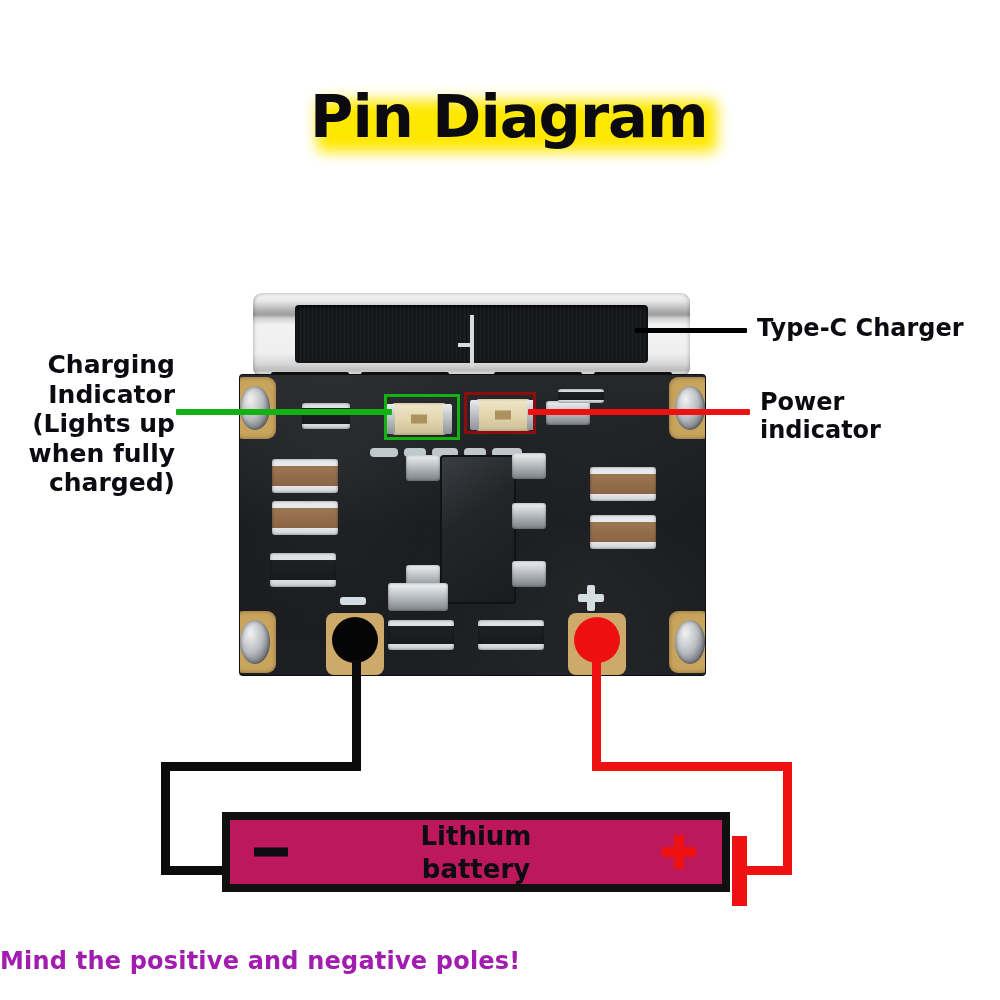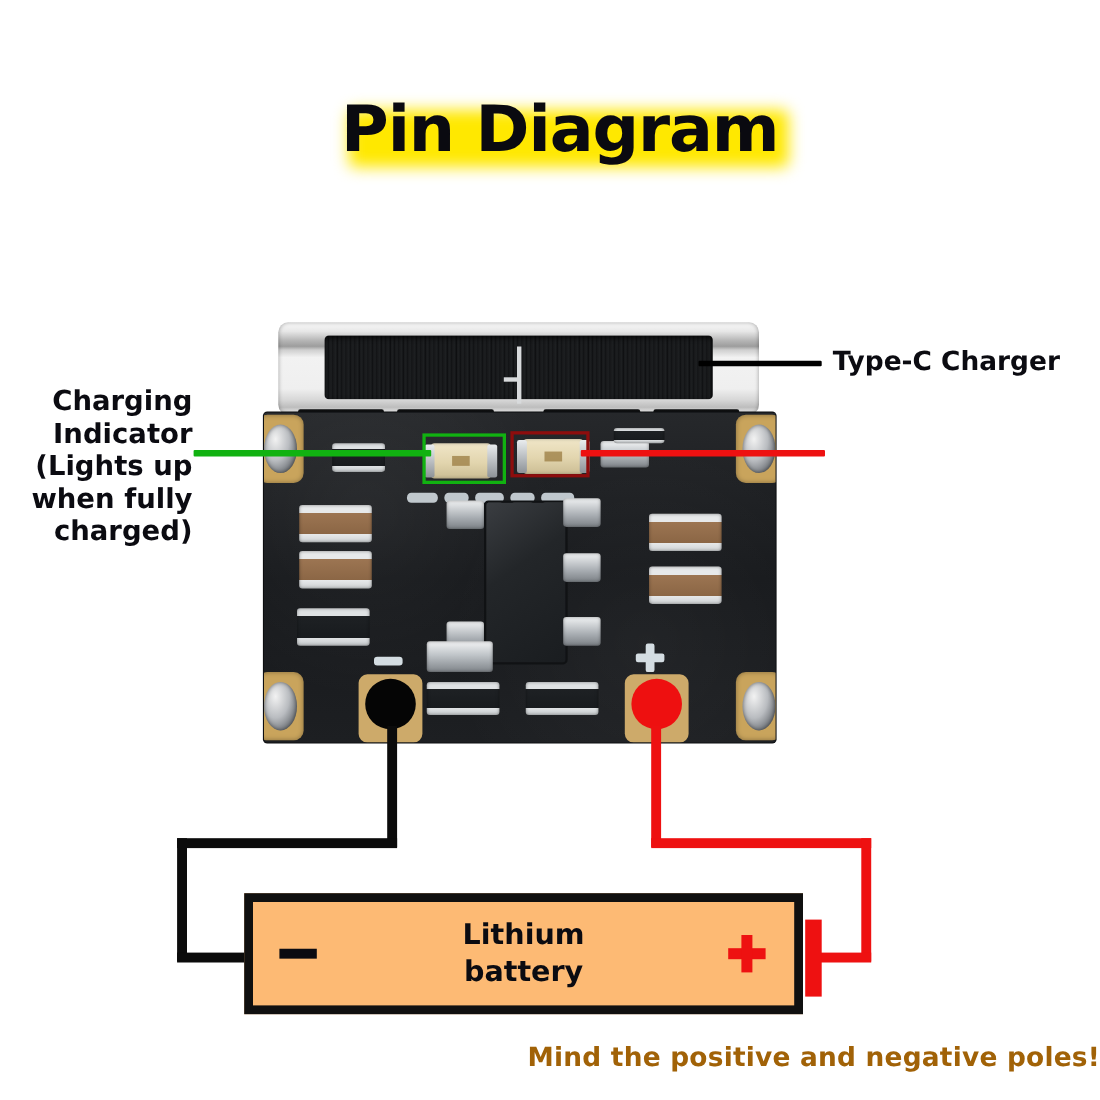--- a/index.html
+++ b/index.html
@@ -245,36 +245,36 @@
   .lbl-left { text-align: right; }
   .leader {
     position: absolute;
     border-radius: 1px;
   }
 
   .caution {
     position: absolute;
     left: 0; right: 0;
     top: 947px;
-    text-align: right;
+    text-align: left;
     font-family: "DejaVu Sans", sans-serif;
     font-weight: 700;
     font-size: 24px;
-    color: #a16207;
+    color: #a21caf;
     letter-spacing: .2px;
   }
 
   
   .battery {
     position: absolute;
     left: 222px; top: 812px;
-    width: 508px; height: 110px;
+    width: 508px; height: 80px;
     border: 8px solid #101010;
     box-sizing: border-box;
-    background: #fdba74;
+    background: #be185d;
   }
   .batt-text {
     position: absolute;
     left: 0; right: 0; top: 50%;
     transform: translateY(-50%);
     text-align: center;
     font-family: "DejaVu Sans", sans-serif;
     font-weight: 700;
     font-size: 26px;
     color: #0b0b11;
@@ -391,20 +391,22 @@
   <div class="leader" style="left:528px; top:409px; width:222px; height:6px; background:#ee1111;"></div>
 
   <div class="lbl" style="left:757px; top:314px; font-size:24px;">Type-C Charger</div>
 
   <div class="lbl lbl-left" style="left:10px; top:350px; width:165px; font-size:25px;">Charging
 Indicator
 (Lights up
 when fully
 charged)</div>
 
+  <div class="lbl" style="left:760px; top:388px; font-size:24px;">Power
+indicator</div>
 
   <div class="wire black" style="left:352px; top:660px; width:9px; height:110px;"></div>
   <div class="wire black" style="left:161px; top:762px; width:200px; height:9px;"></div>
   <div class="wire black" style="left:161px; top:762px; width:9px; height:112px;"></div>
   <div class="wire black" style="left:161px; top:866px; width:70px; height:9px;"></div>
 
   <div class="wire red" style="left:592px; top:660px; width:9px; height:110px;"></div>
   <div class="wire red" style="left:592px; top:762px; width:200px; height:9px;"></div>
   <div class="wire red" style="left:783px; top:762px; width:9px; height:112px;"></div>
   <div class="wire red" style="left:740px; top:866px; width:52px; height:9px;"></div>

